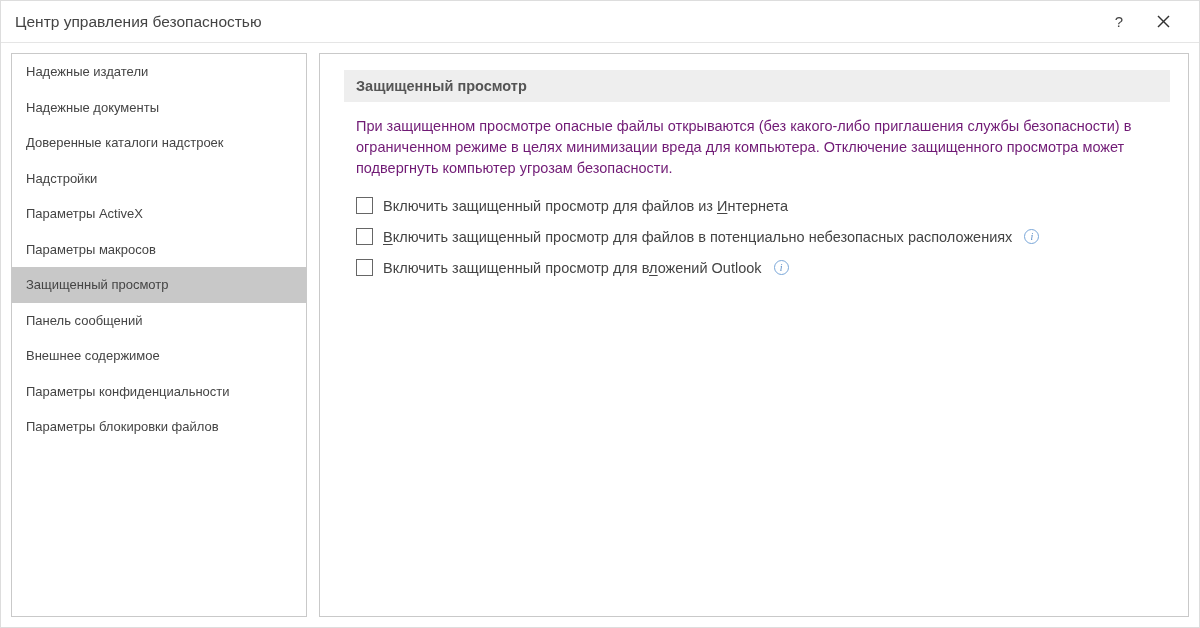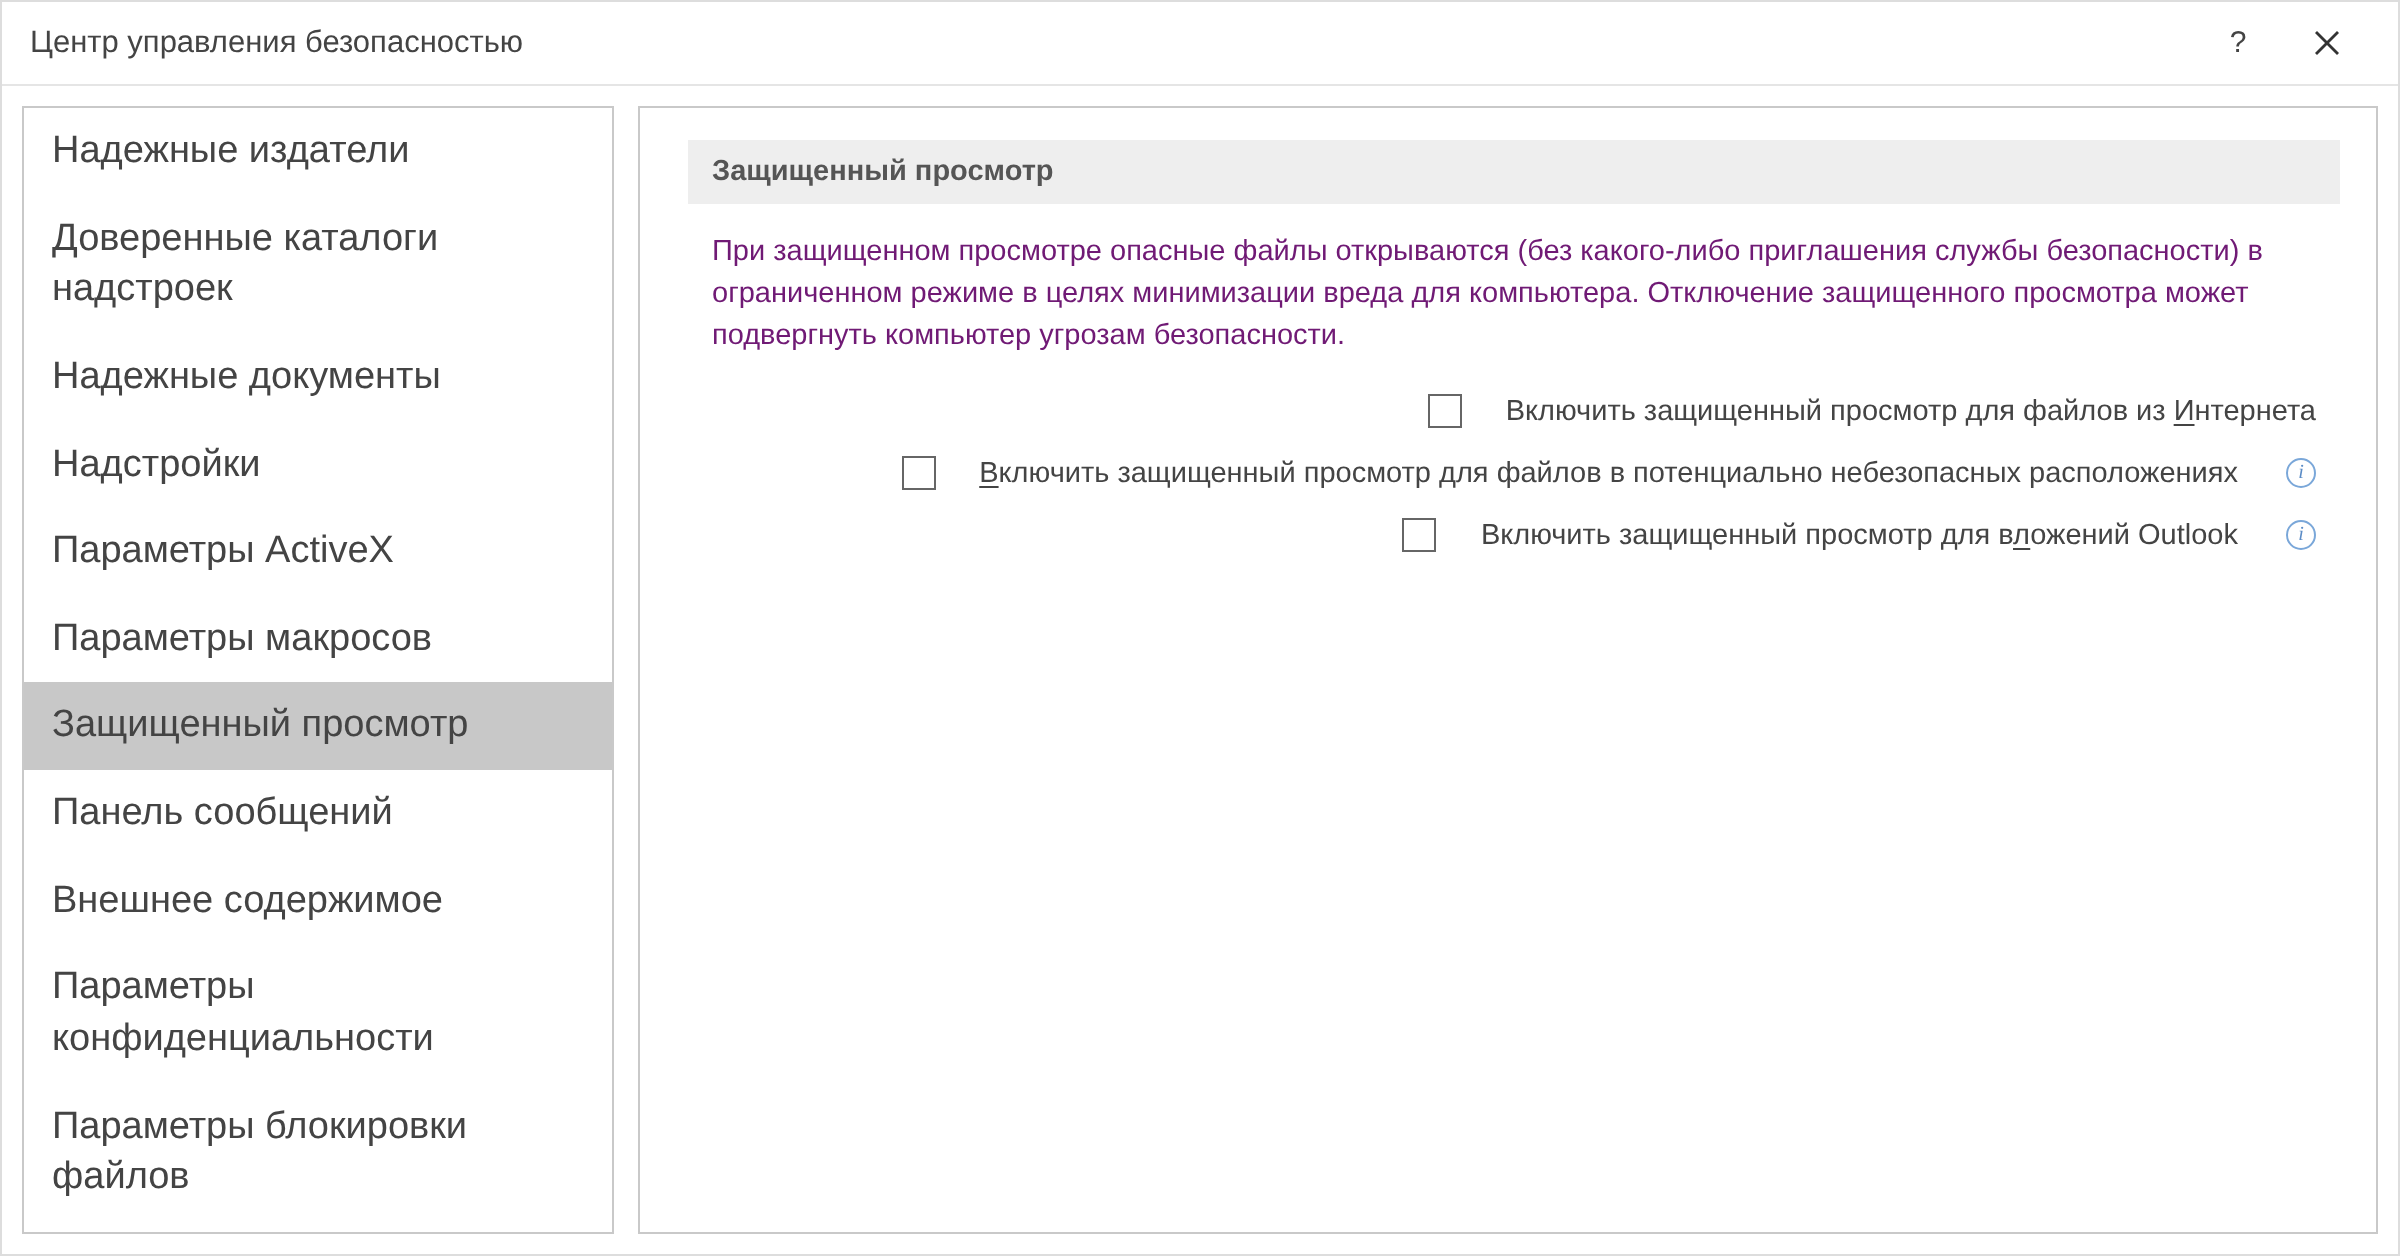--- a/index.html
+++ b/index.html
@@ -39,21 +39,21 @@
     gap: 12px;
   }
   .sidebar {
     width: 296px;
     border: 1px solid #c9c9c9;
     background: #fff;
     overflow: hidden;
   }
   .side-item {
     padding: 9px 12px 9px 14px;
-    font-size: 19px;
+    font-size: 13px;
     color: #444;
     cursor: default;
     line-height: 1.35;
   }
   .side-item.selected {
     background: #c8c8c8;
   }
   .main {
     flex: 1;
     border: 1px solid #c9c9c9;
@@ -70,25 +70,24 @@
     font-size: 14.5px;
   }
   .desc {
     color: #701a75;
     line-height: 1.45;
     padding: 0 12px 14px 12px;
     font-size: 14.5px;
   }
   .check-row {
     display: flex; align-items: center;
-    gap: 22px;
+    gap: 10px;
     padding: 4px 12px 10px 12px;
     font-size: 14.5px;
     color: #444;
-    justify-content: flex-end;
   }
   .cb {
     width: 17px; height: 17px;
     border: 1.3px solid #666;
     background: #fff;
     flex: 0 0 auto;
   }
   .info-icon {
     width: 15px; height: 15px;
     border: 1px solid #7aa7d9;
@@ -115,22 +114,22 @@
       <svg viewBox="0 0 13 13">
         <line x1="1" y1="1" x2="12" y2="12"></line>
           <line x1="12" y1="1" x2="1" y2="12"></line>
       </svg>
     </div>
   </div>
 
   <div class="body">
     <div class="sidebar" id="sidebar">
         <div class="side-item"><span>Надежные издатели</span></div>
+        <div class="side-item"><span>Надежные документы</span></div>
         <div class="side-item"><span>Доверенные каталоги надстроек</span></div>
-        <div class="side-item"><span>Надежные документы</span></div>
         <div class="side-item"><span>Надстройки</span></div>
         <div class="side-item"><span>Параметры ActiveX</span></div>
         <div class="side-item"><span>Параметры макросов</span></div>
         <div class="side-item selected"><span>Защищенный просмотр</span></div>
         <div class="side-item"><span>Панель сообщений</span></div>
         <div class="side-item"><span>Внешнее содержимое</span></div>
         <div class="side-item"><span>Параметры конфиденциальности</span></div>
         <div class="side-item"><span>Параметры блокировки файлов</span></div>
       </div>
 

